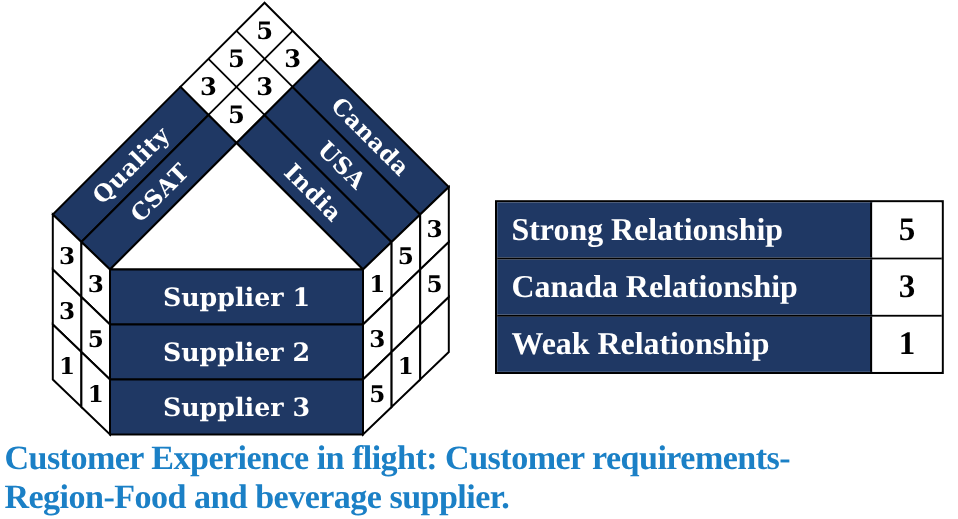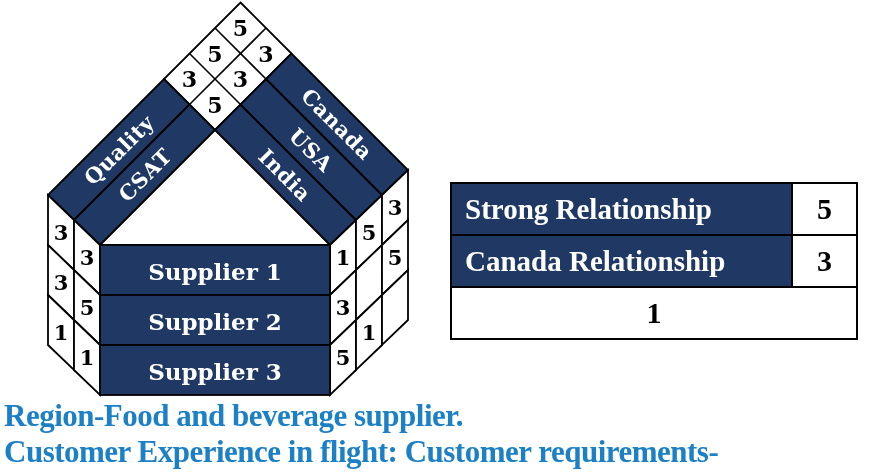--- a/index.html
+++ b/index.html
@@ -125,22 +125,23 @@
   <div class="legend">
     <div class="legend-row">
       <div class="legend-label">Strong Relationship</div>
       <div class="legend-value">5</div>
     </div>
     <div class="legend-row">
       <div class="legend-label">Canada Relationship</div>
       <div class="legend-value">3</div>
     </div>
     <div class="legend-row">
+      <div class="legend-label">Weak Relationship</div>
       <div class="legend-value">1</div>
     </div>
   </div>
 
   <div class="caption">
+    <div>Customer Experience in flight: Customer requirements-</div>
     <div>Region-Food and beverage supplier.</div>
-    <div>Customer Experience in flight: Customer requirements-</div>
   </div>
 
 </div>
 
 </body></html>

